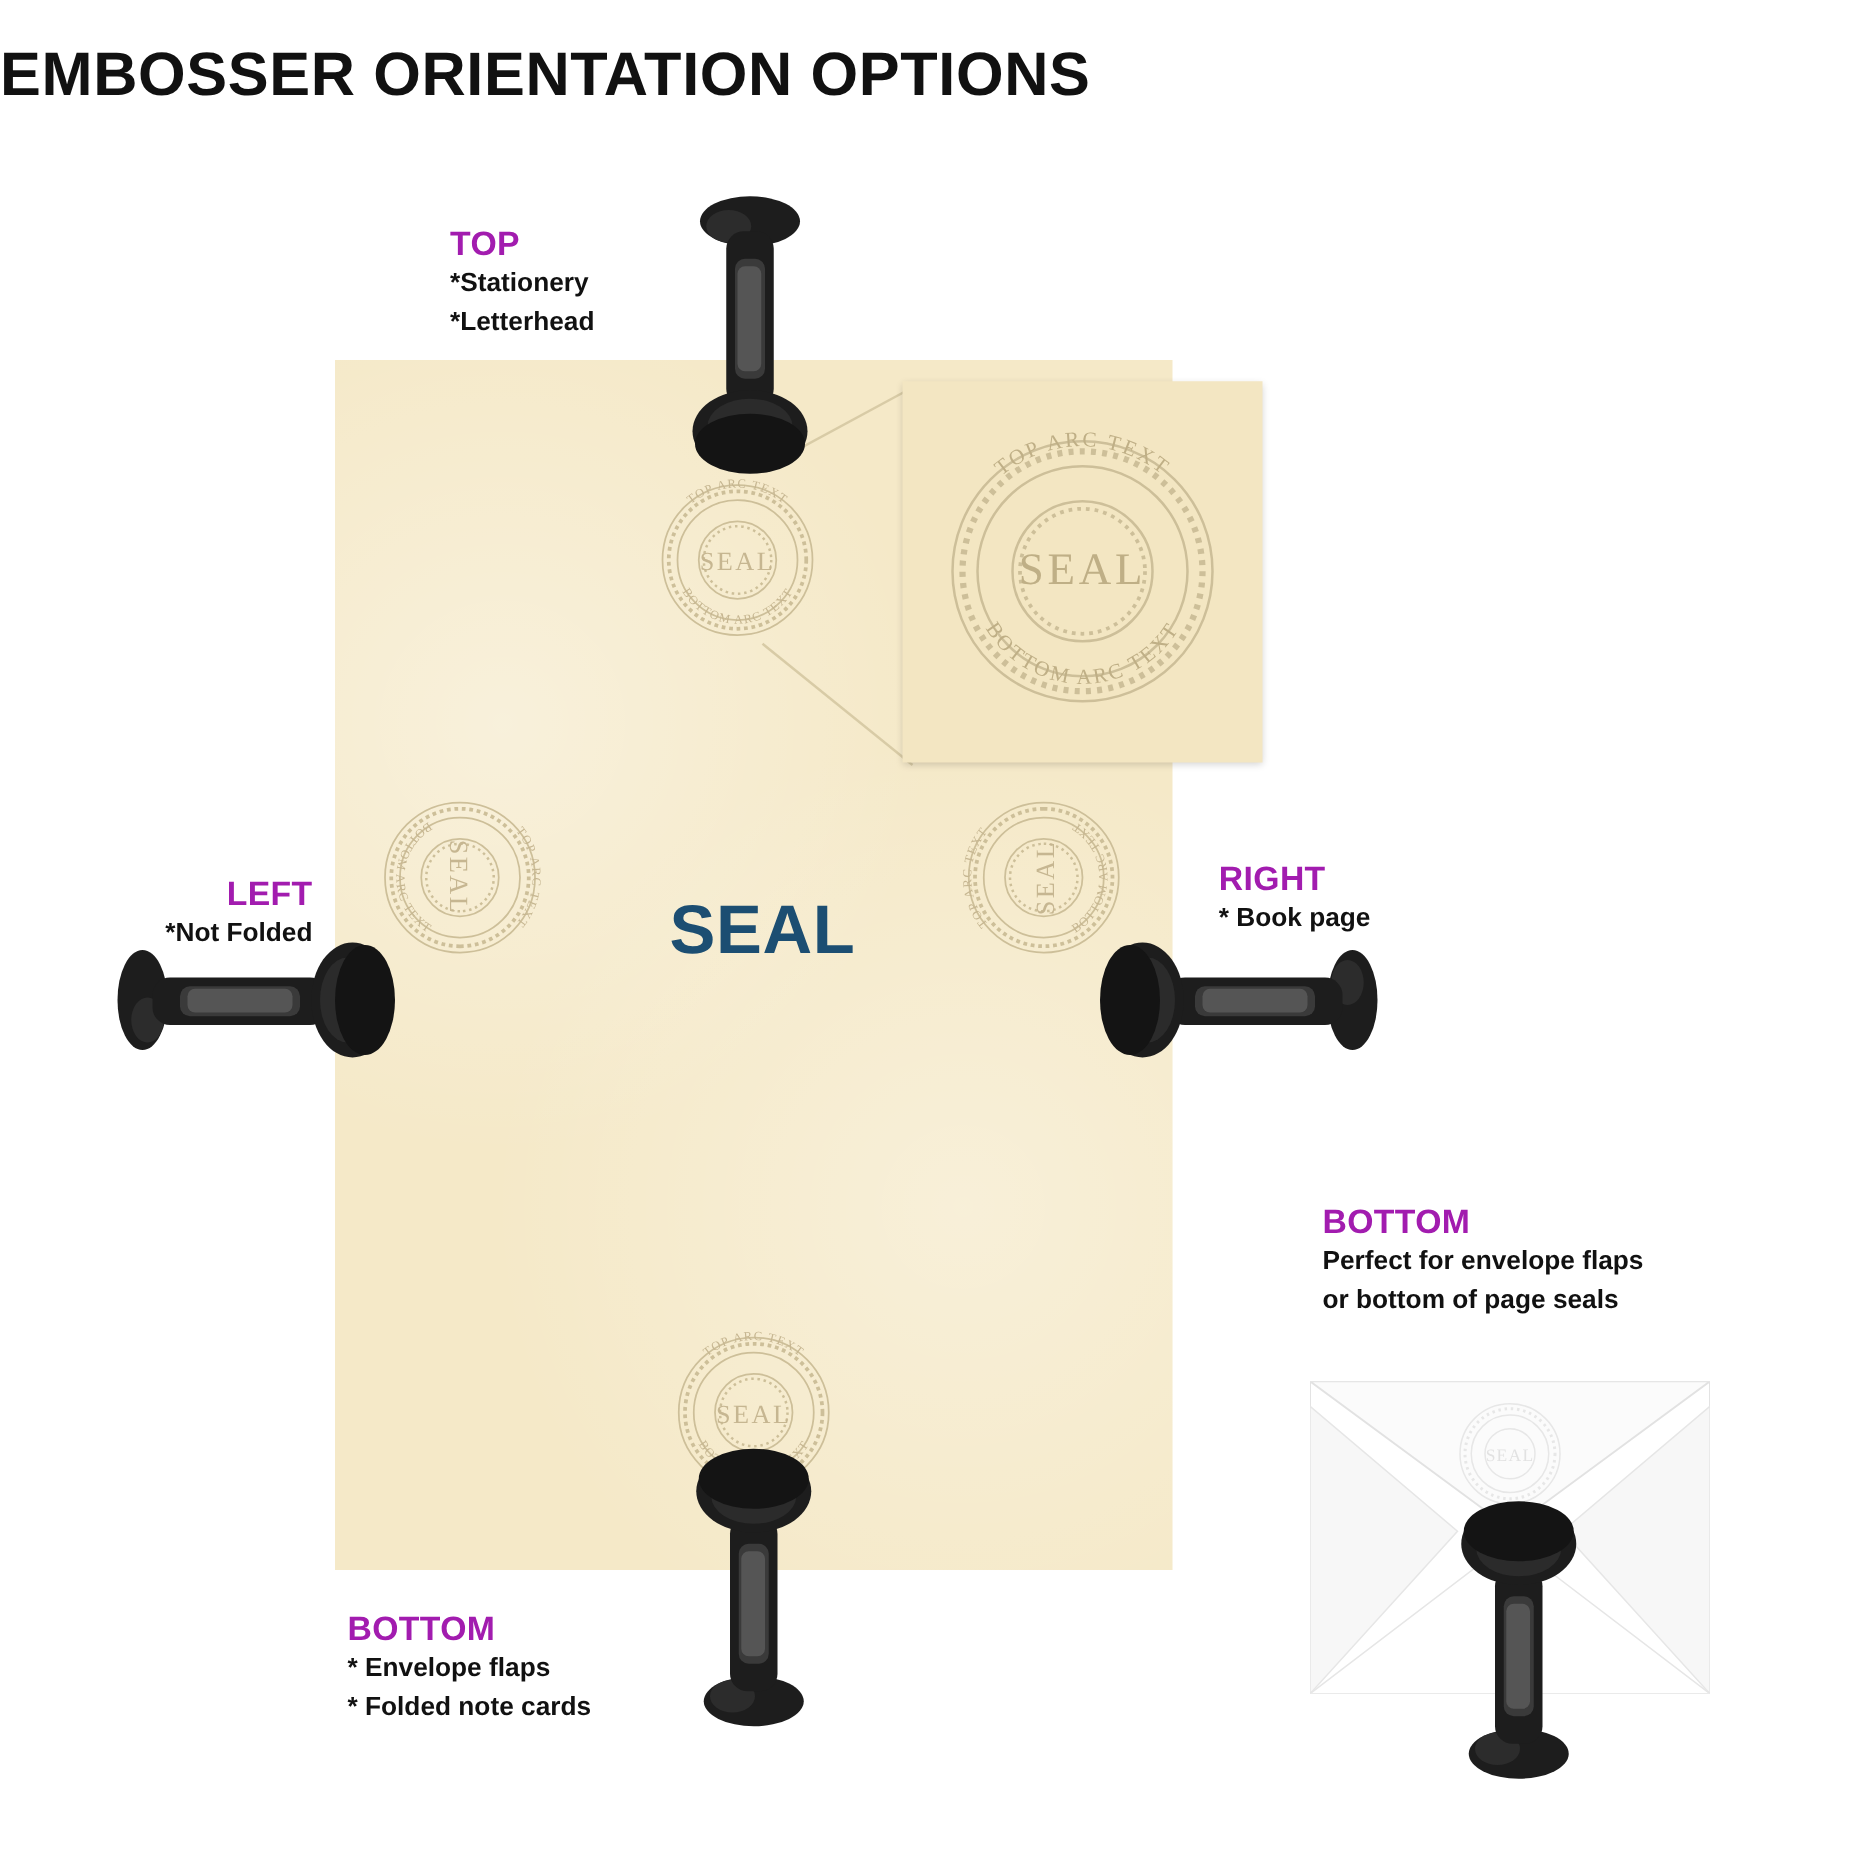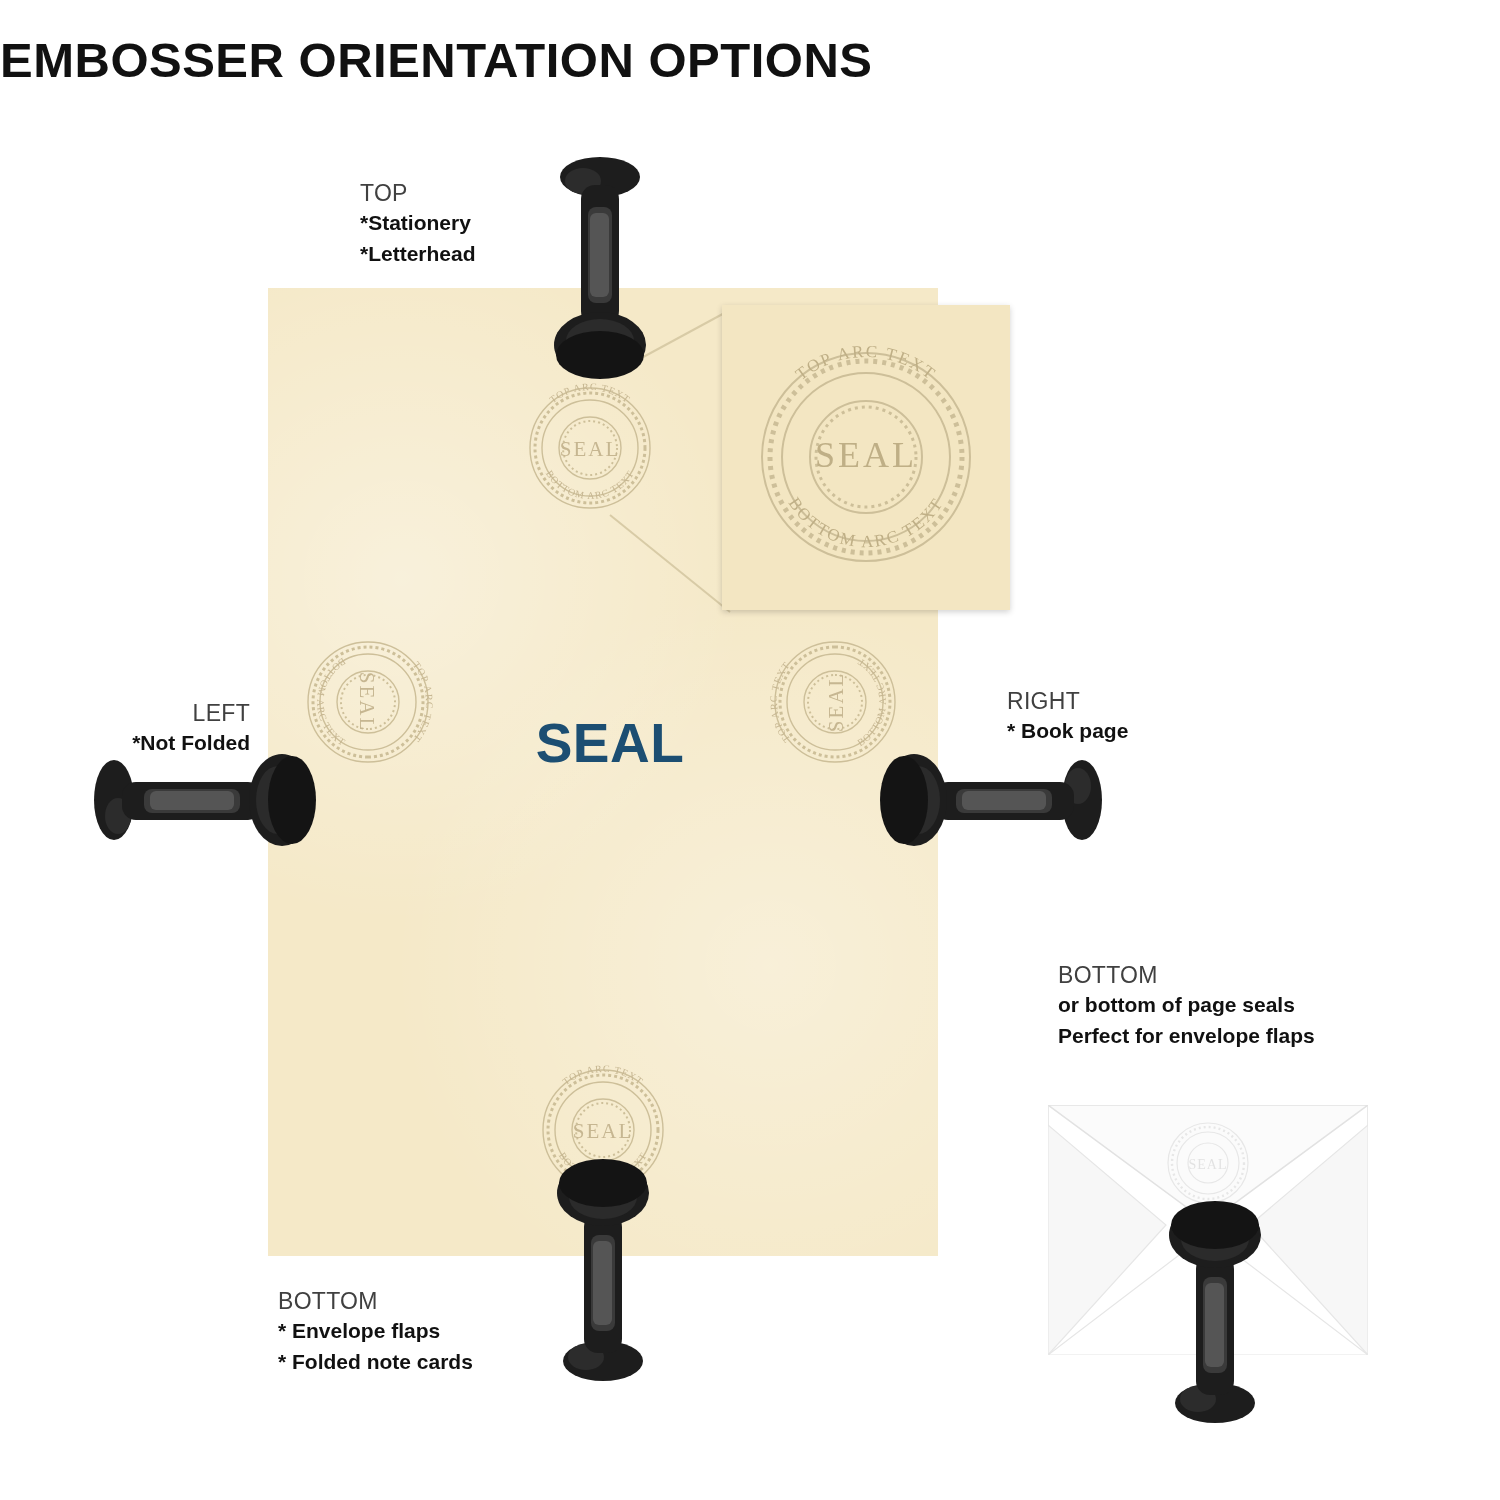--- a/index.html
+++ b/index.html
@@ -42,23 +42,23 @@
   }
   
   .seal{
     position:absolute;
     color:#cdbf99;
   }
   .seal svg{display:block;}
   
   .lbl{position:absolute;}
   .lbl .head{
-    color:#404040;
-    font-weight:normal;
-    font-size:23px;
+    color:#a21caf;
+    font-weight:bold;
+    font-size:27px;
     letter-spacing:0.3px;
   }
   .lbl .line{
     color:#111111;
     font-weight:bold;
     font-size:21px;
     line-height:31px;
     white-space:pre;
   }
   .lbl.right-align{text-align:right;}
@@ -301,28 +301,28 @@
   <div class="head">TOP</div>
   <div class="line">*Stationery</div>
   <div class="line">*Letterhead</div>
 </div>
 
 <div class="lbl right-align" style="left:10px;top:700px;width:240px;">
   <div class="head">LEFT</div>
   <div class="line">*Not Folded</div>
 </div>
 
-<div class="lbl" style="left:975px;top:688px;margin-left:32px;">
+<div class="lbl" style="left:975px;top:688px;">
   <div class="head">RIGHT</div>
   <div class="line">* Book page</div>
 </div>
 
 <div class="lbl" style="left:278px;top:1288px;">
   <div class="head">BOTTOM</div>
   <div class="line">* Envelope flaps</div>
   <div class="line">* Folded note cards</div>
 </div>
 
 <div class="lbl" style="left:1058px;top:962px;">
   <div class="head">BOTTOM</div>
+  <div class="line">Perfect for envelope flaps</div>
   <div class="line">or bottom of page seals</div>
-  <div class="line">Perfect for envelope flaps</div>
 </div>
 
 </body></html>

